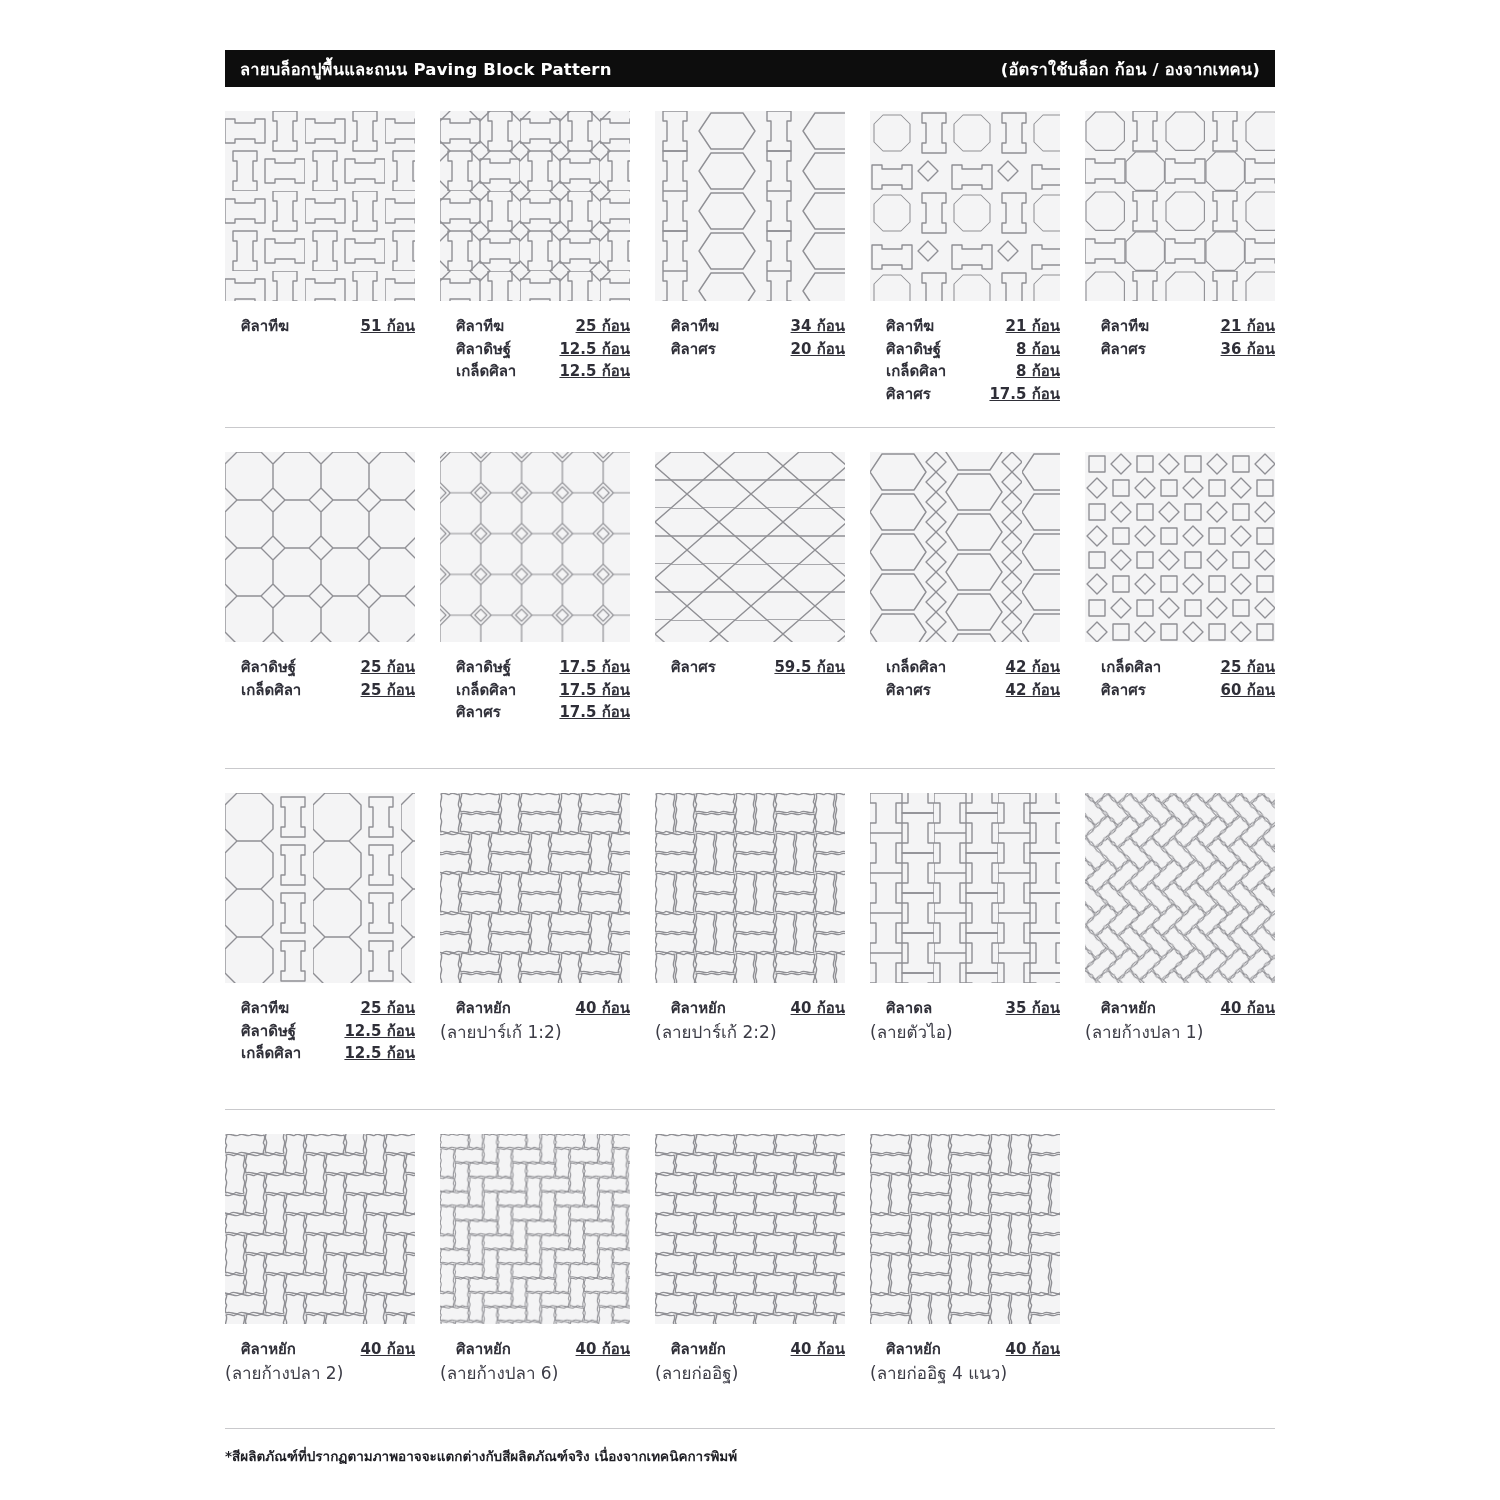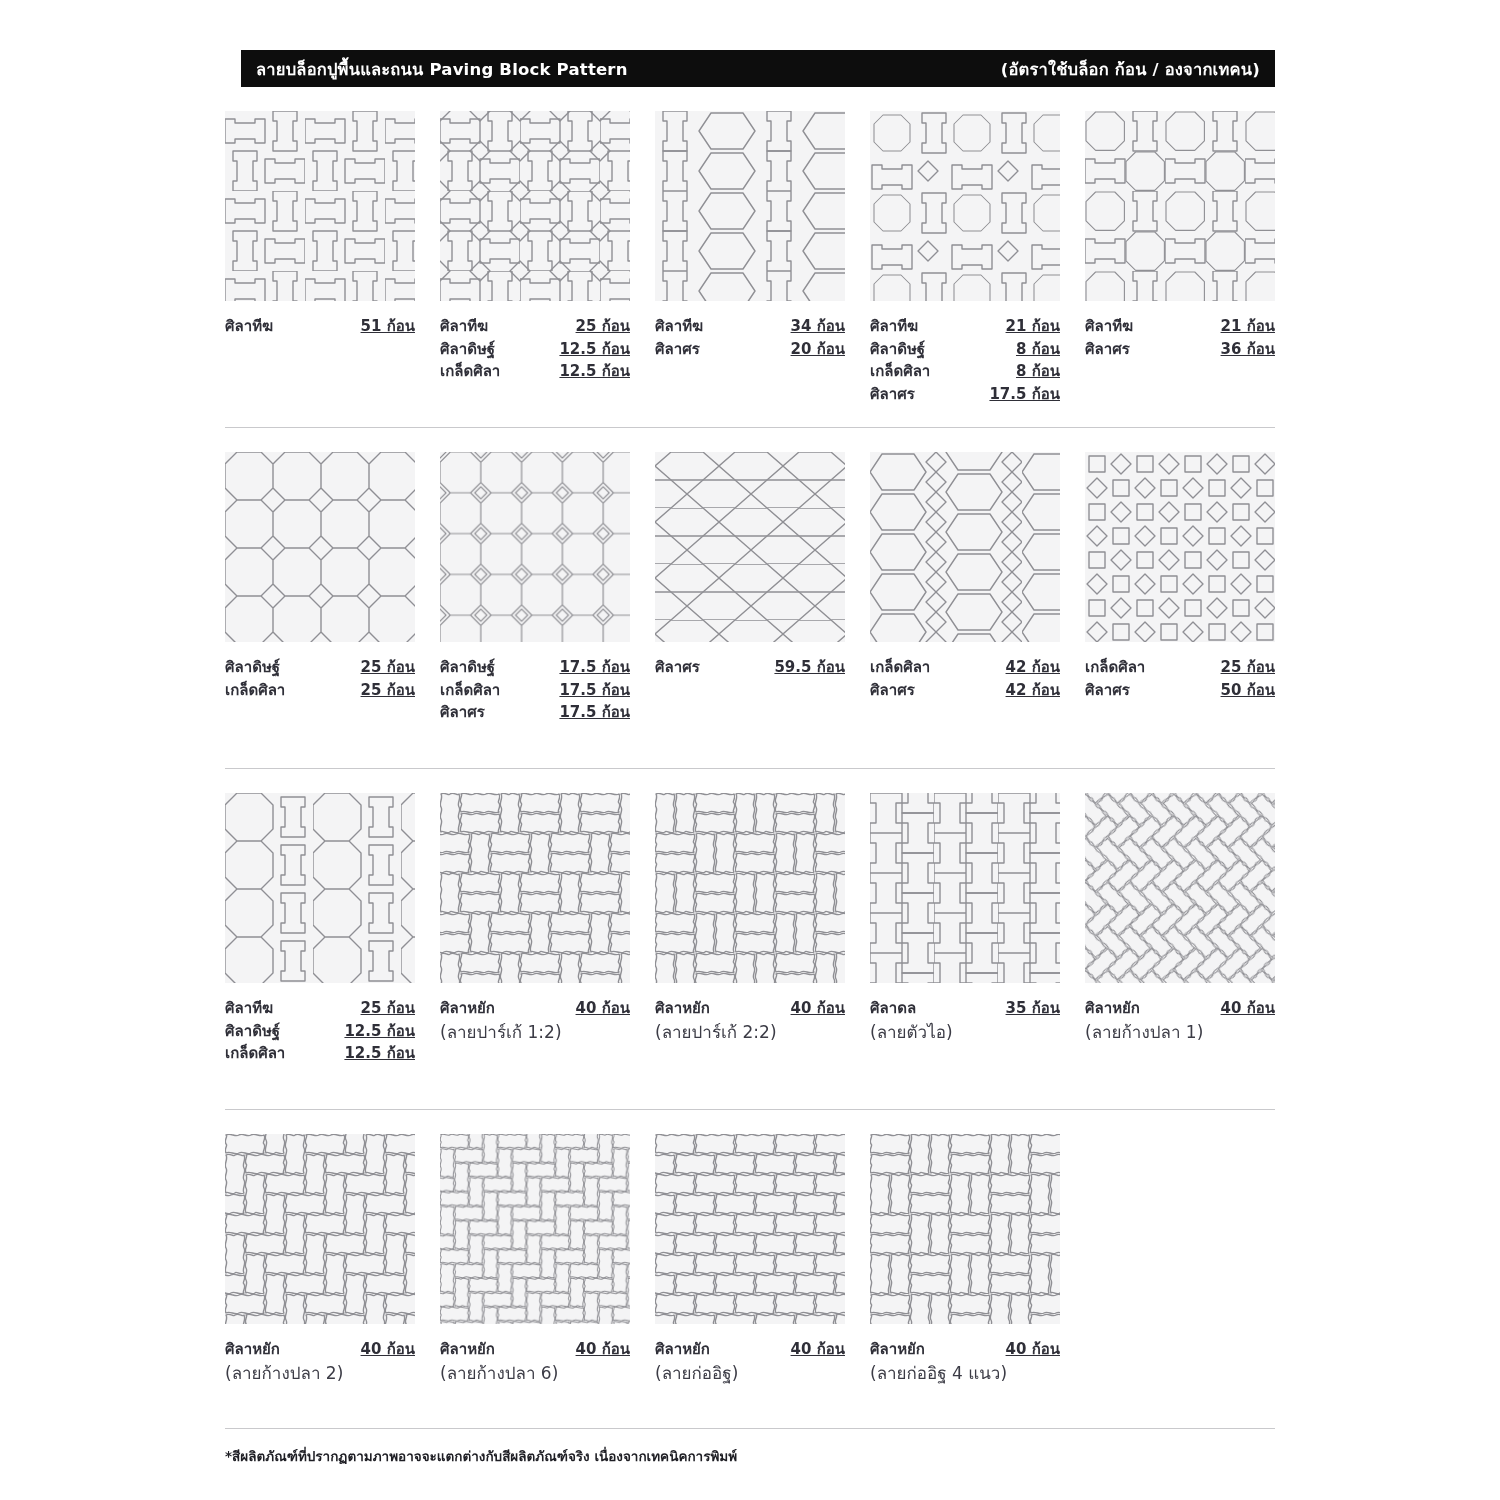--- a/index.html
+++ b/index.html
@@ -6,29 +6,29 @@
   body{
     width:1500px;height:1500px;background:#ffffff;overflow:hidden;
     font-family:"DejaVu Sans","Liberation Sans",sans-serif;
     color:#2f2f38;position:relative;
   }
   .sheet{position:absolute;left:225px;top:50px;width:1050px;}
   .header{
     background:#0d0d0d;color:#ffffff;height:37px;
     display:flex;align-items:center;justify-content:space-between;
     padding:0 15px;box-sizing:border-box;
-    font-size:16.5px;font-weight:bold;letter-spacing:.2px;margin-left:16px;
+    font-size:16.5px;font-weight:bold;letter-spacing:.2px;
   }
   .section{padding-top:24px;border-bottom:1px solid #c9c9cc;}
   .grid{display:grid;grid-template-columns:repeat(5,190px);justify-content:space-between;}
   .cell{width:190px;}
   .swatch{display:block;width:190px;height:190px;}
   .labels{min-height:126px;padding-top:14px;box-sizing:border-box;}
   .section:last-of-type .labels{min-height:104px;}
-  .item{display:flex;justify-content:space-between;font-size:15px;font-weight:600;line-height:1.5;}
+  .item{display:flex;justify-content:space-between;font-size:15px;font-weight:600;line-height:1.5;margin-left:16px;}
   .qty{white-space:nowrap;text-align:right;text-decoration:underline;}
   .note{font-size:17px;font-weight:400;line-height:1.5;color:#3c3c46;}
   .footer-note{margin-top:16px;font-size:13.5px;font-weight:600;color:#1e1e24;}
   
   .pg{stroke:#8f8f94;stroke-width:1.4;fill:none;stroke-linejoin:round;stroke-linecap:round;}
   .swatch .bg{fill:#f4f4f5;}
   svg.defs{position:absolute;width:0;height:0;}
 </style>
 </head>
 <body>
@@ -431,21 +431,21 @@
       <rect class="bg" width="190" height="190"></rect>
       <rect class="pf" width="190" height="190" fill="url(#pat-sqdia)"></rect>
     </svg>
     <div class="labels">
               <div class="item">
                 <span>เกล็ดศิลา</span>
                 <span class="qty">25 ก้อน</span>
               </div>
               <div class="item">
                 <span>ศิลาศร</span>
-                <span class="qty">50 ก้อน</span>
+                <span class="qty">60 ก้อน</span>
               </div>
             </div>
   </div>
 </div>
       </div>
       <div class="section">
         <div class="grid">
   <div class="cell">
     <svg class="swatch" viewBox="0 0 190 190" xmlns="http://www.w3.org/2000/svg">
       <rect class="bg" width="190" height="190"></rect>

